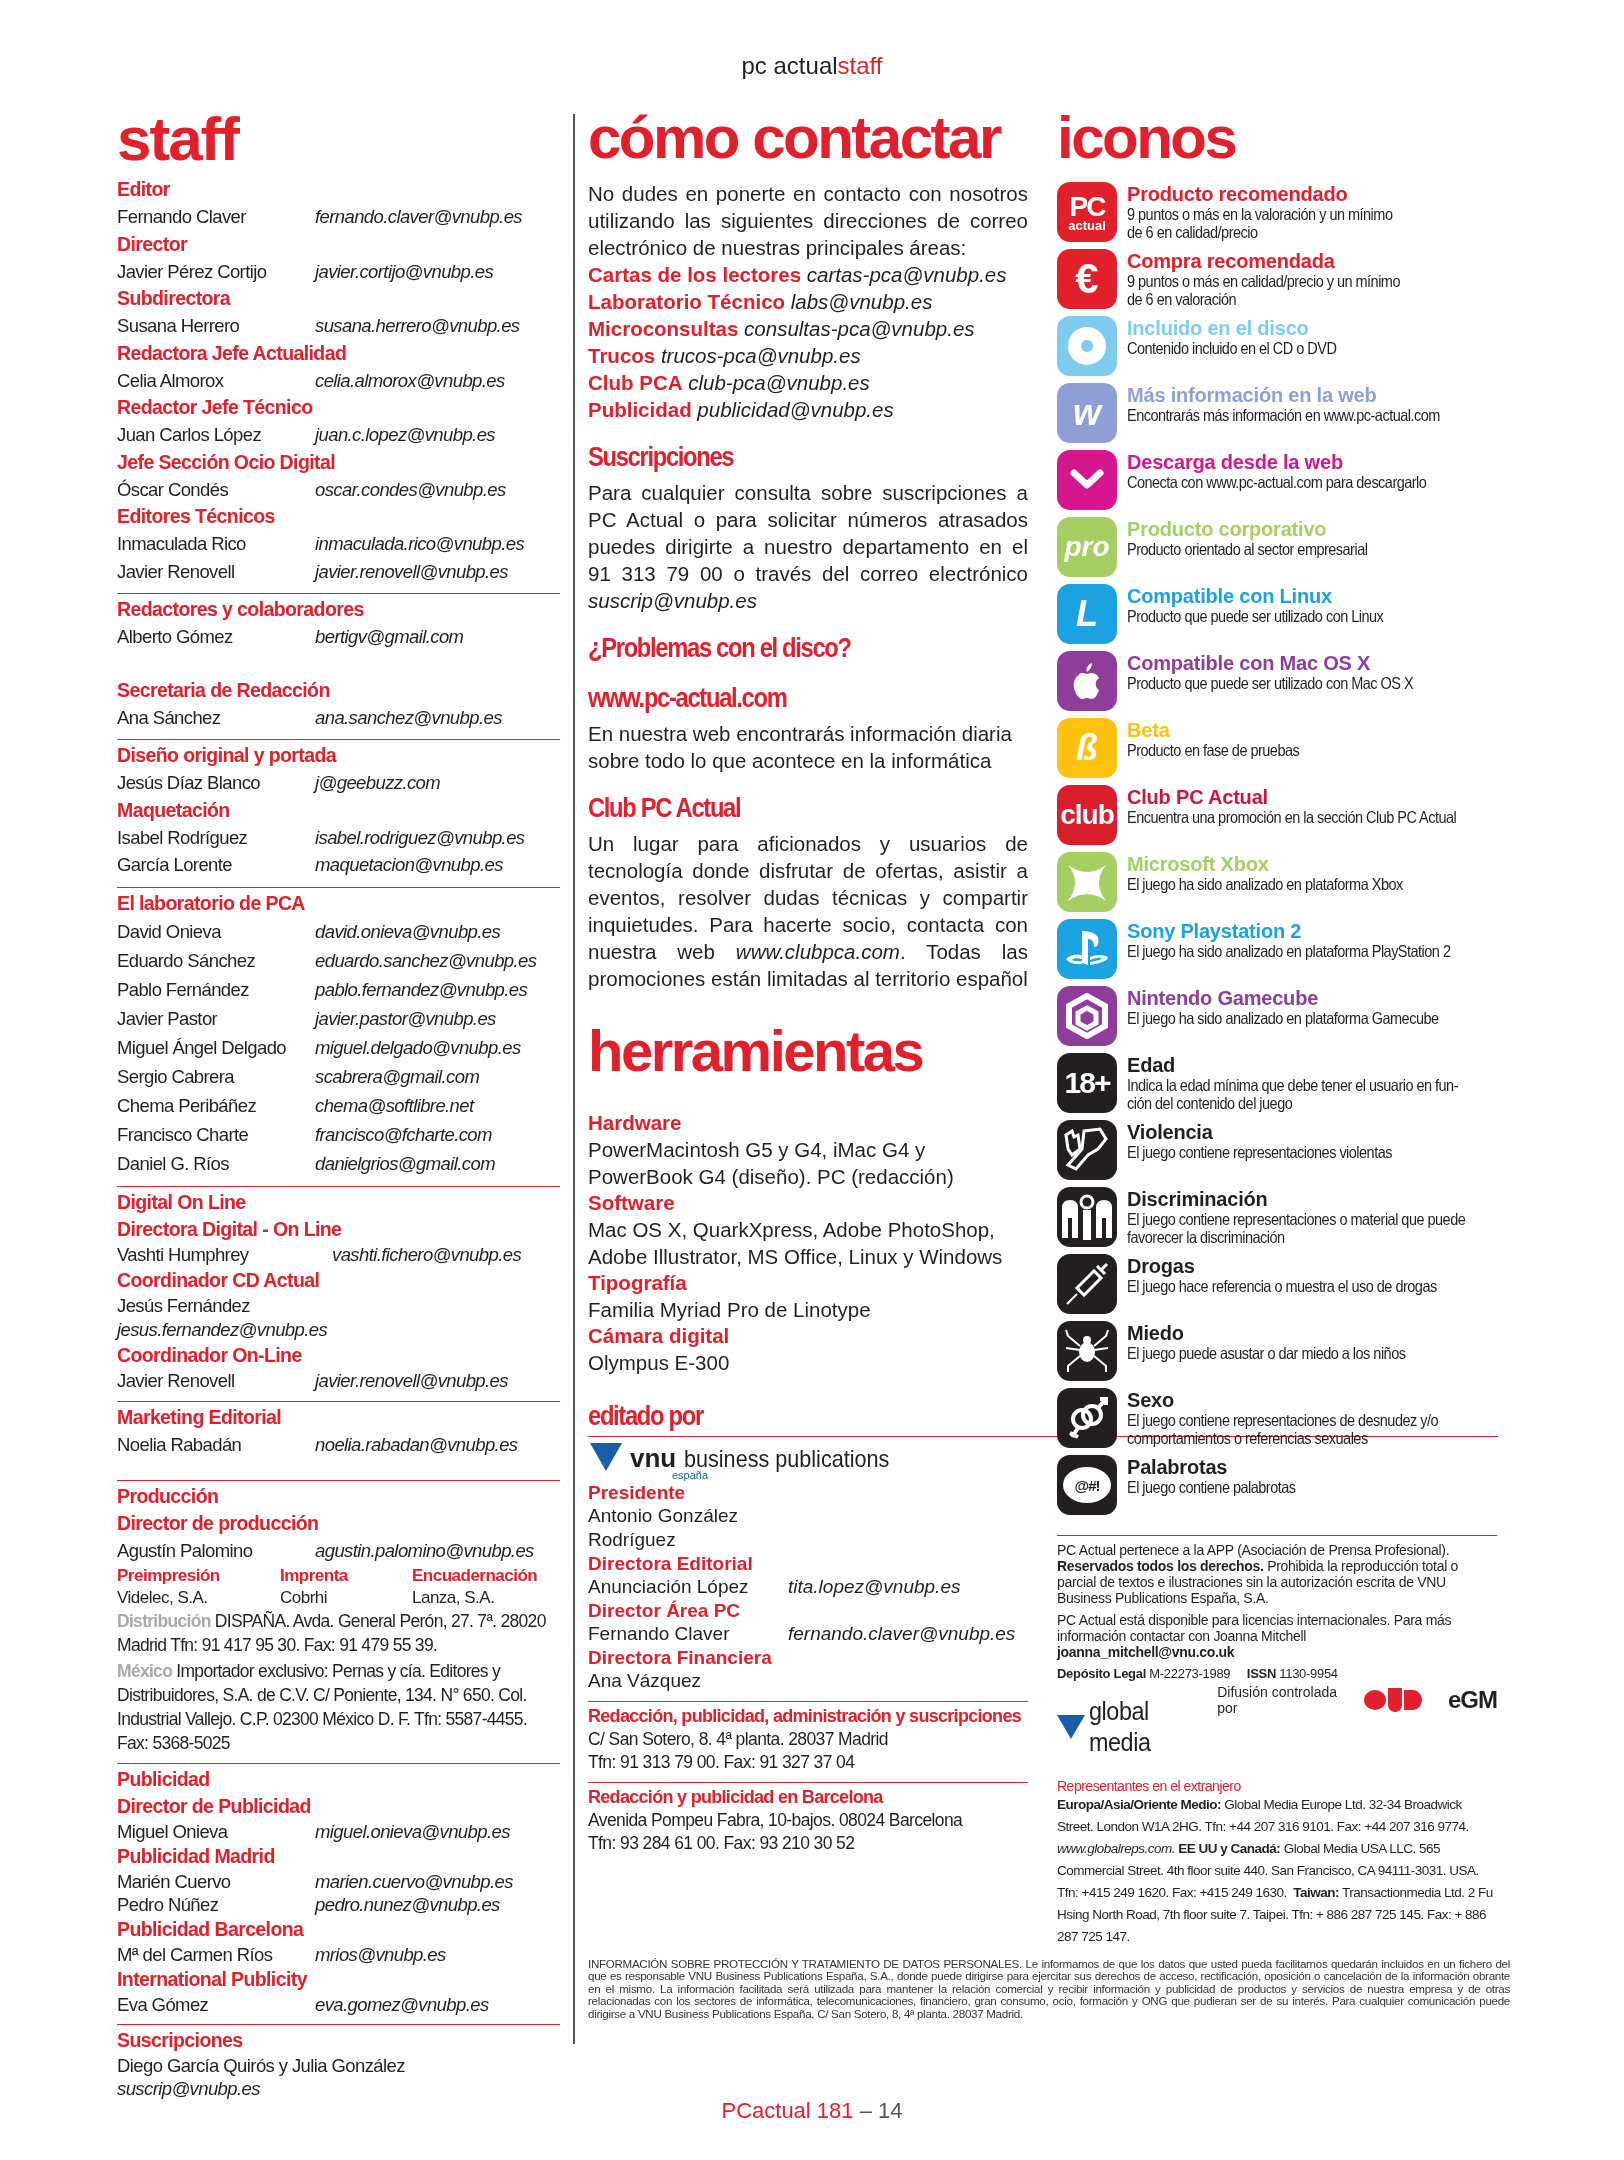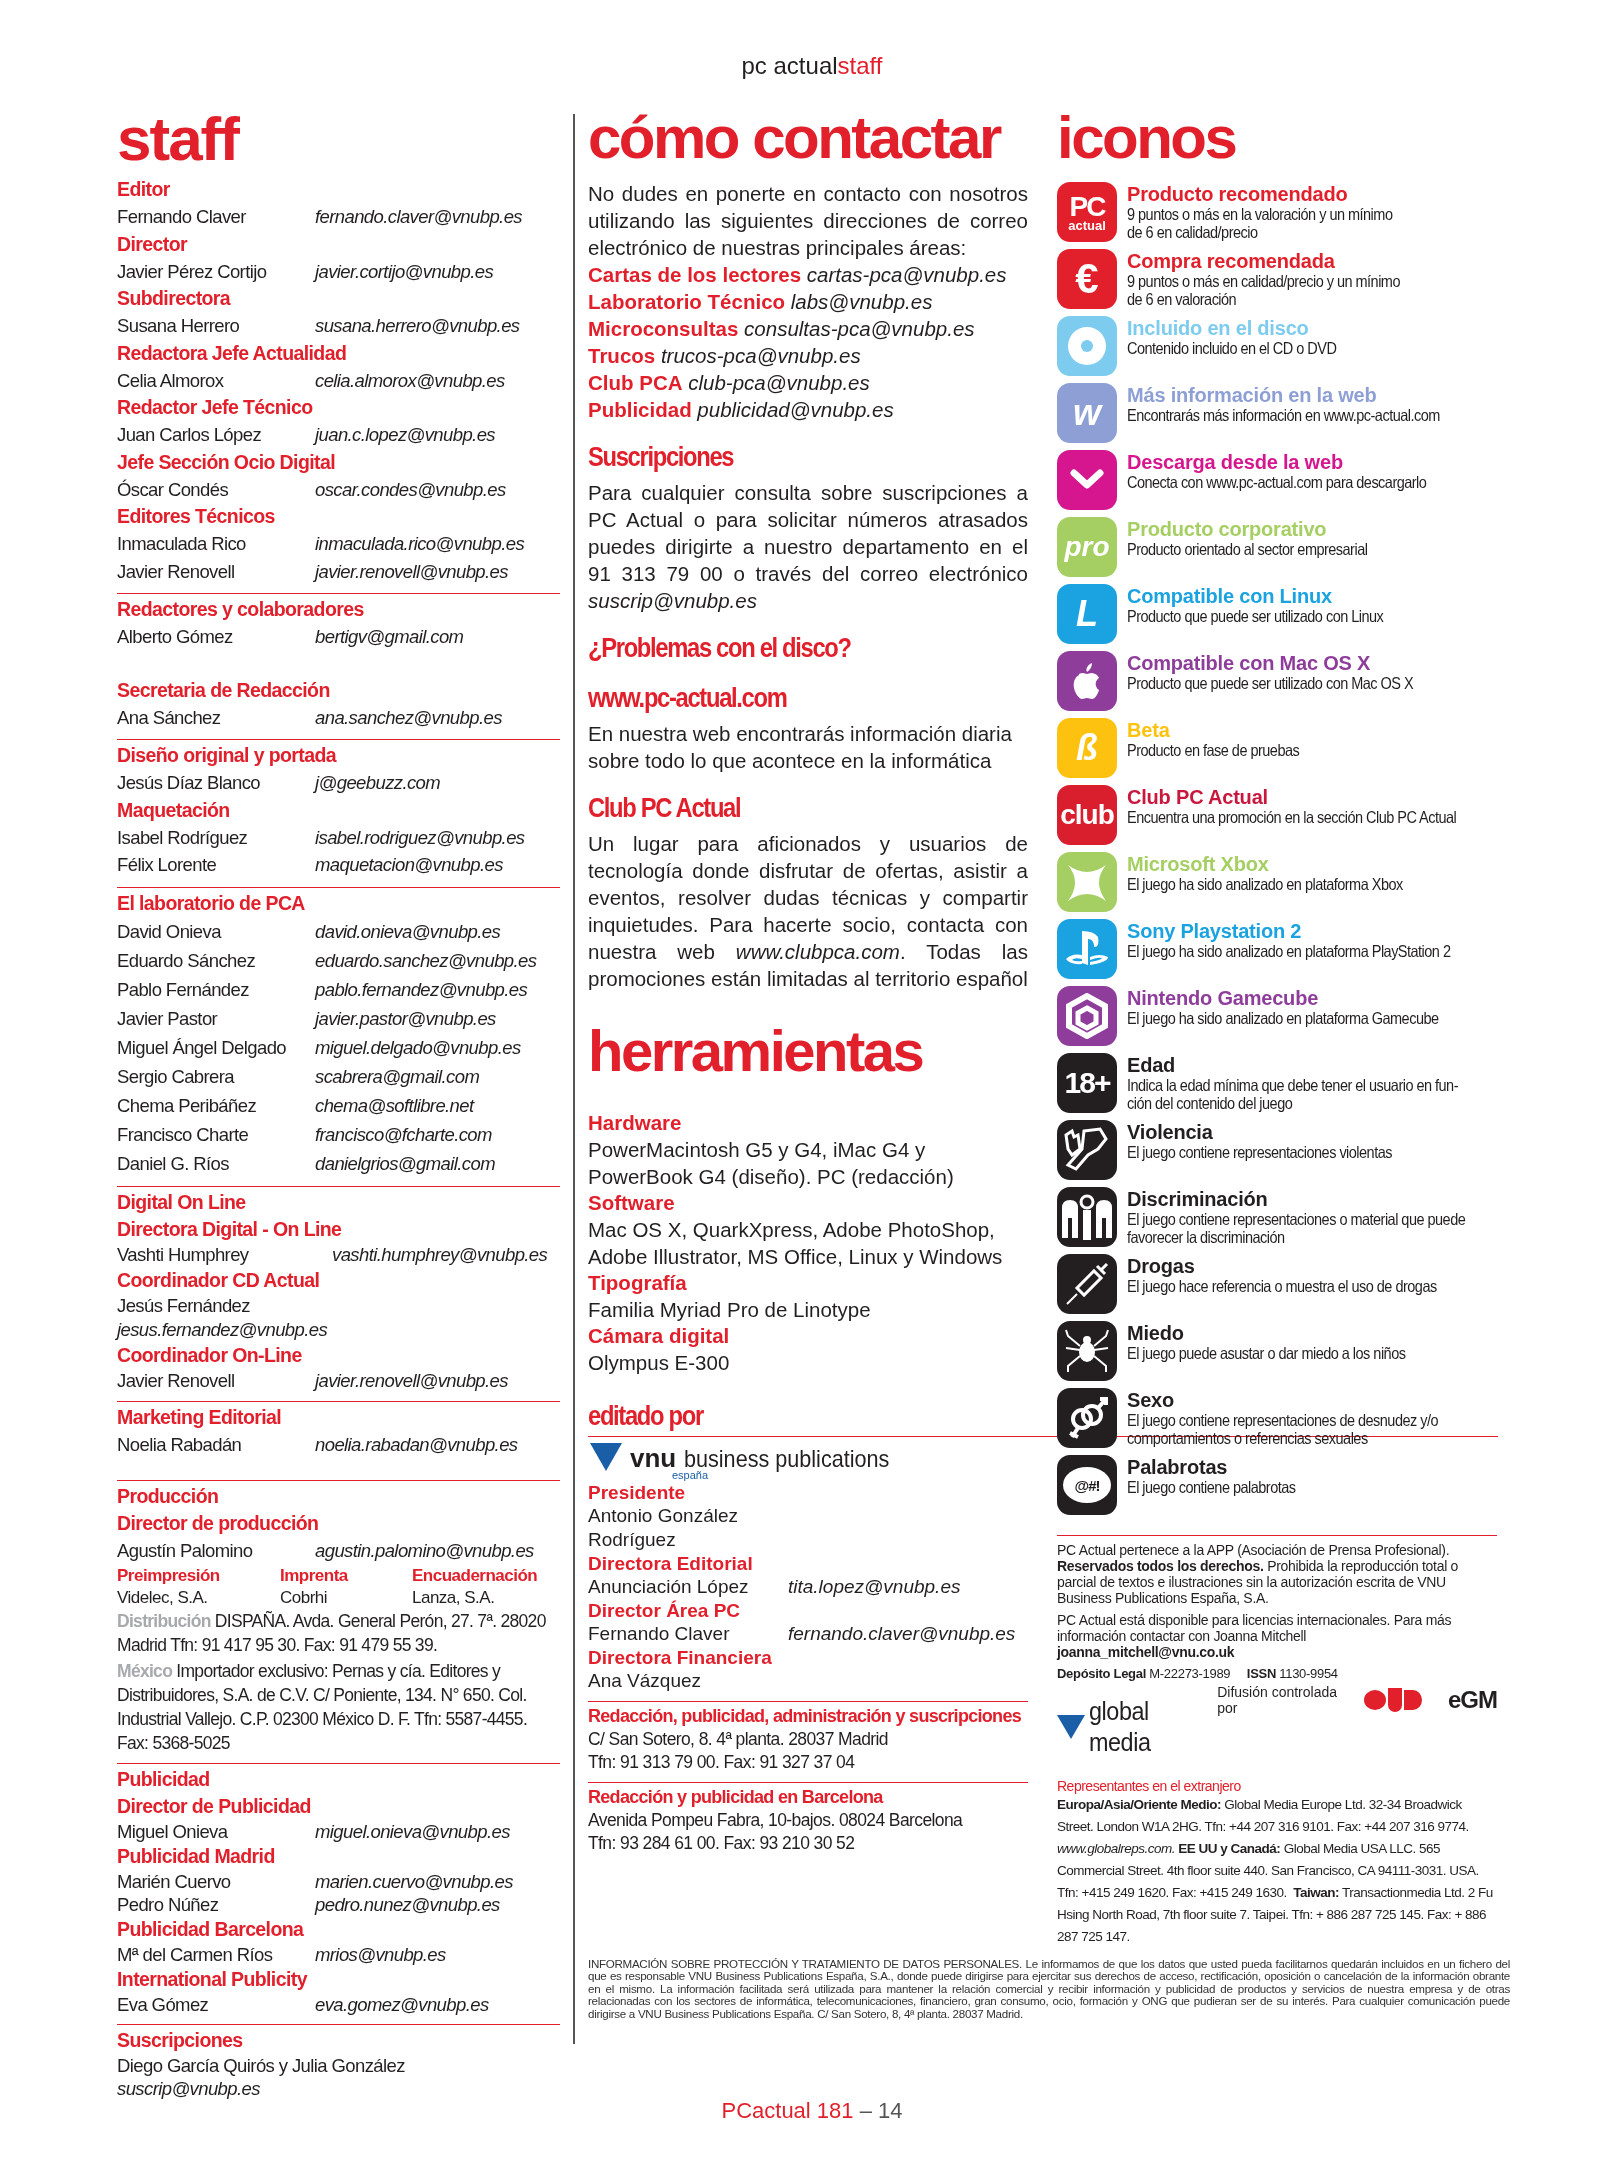--- a/index.html
+++ b/index.html
@@ -134,21 +134,21 @@
         <span class="em">j@geebuzz.com</span>
       </div>
     </div>
   <div id="staff-maquetacion">
       <div class="role">Maquetación</div>
       <div class="row">
         <span class="nm">Isabel Rodríguez</span>
         <span class="em">isabel.rodriguez@vnubp.es</span>
       </div>
       <div class="row">
-        <span class="nm">Félix Lorente</span>
+        <span class="nm">García Lorente</span>
         <span class="em">maquetacion@vnubp.es</span>
       </div>
     </div>
   <div class="sep"></div>
   <div id="staff-lab" style="line-height:29px">
       <div class="role">El laboratorio de PCA</div>
       <div class="row" style="line-height: 29px;">
         <span class="nm">David Onieva</span>
         <span class="em">david.onieva@vnubp.es</span>
       </div>
@@ -184,21 +184,21 @@
         <span class="nm">Daniel G. Ríos</span>
         <span class="em">danielgrios@gmail.com</span>
       </div>
     </div>
   <div class="sep"></div>
   <div class="role">Digital On Line</div>
   <div id="staff-digital">
       <div class="role">Directora Digital - On Line</div>
       <div class="row" style="line-height: 24px; gap: 17px;">
         <span class="nm">Vashti Humphrey</span>
-        <span class="em">vashti.humphrey@vnubp.es</span>
+        <span class="em">vashti.fichero@vnubp.es</span>
       </div>
       <div class="role">Coordinador CD Actual</div>
       <div class="row" style="line-height: 24px; flex-direction: column;">
         <span class="nm">Jesús Fernández</span>
         <span class="em">jesus.fernandez@vnubp.es</span>
       </div>
       <div class="role">Coordinador On-Line</div>
       <div class="row" style="line-height: 24px;">
         <span class="nm">Javier Renovell</span>
         <span class="em">javier.renovell@vnubp.es</span>

